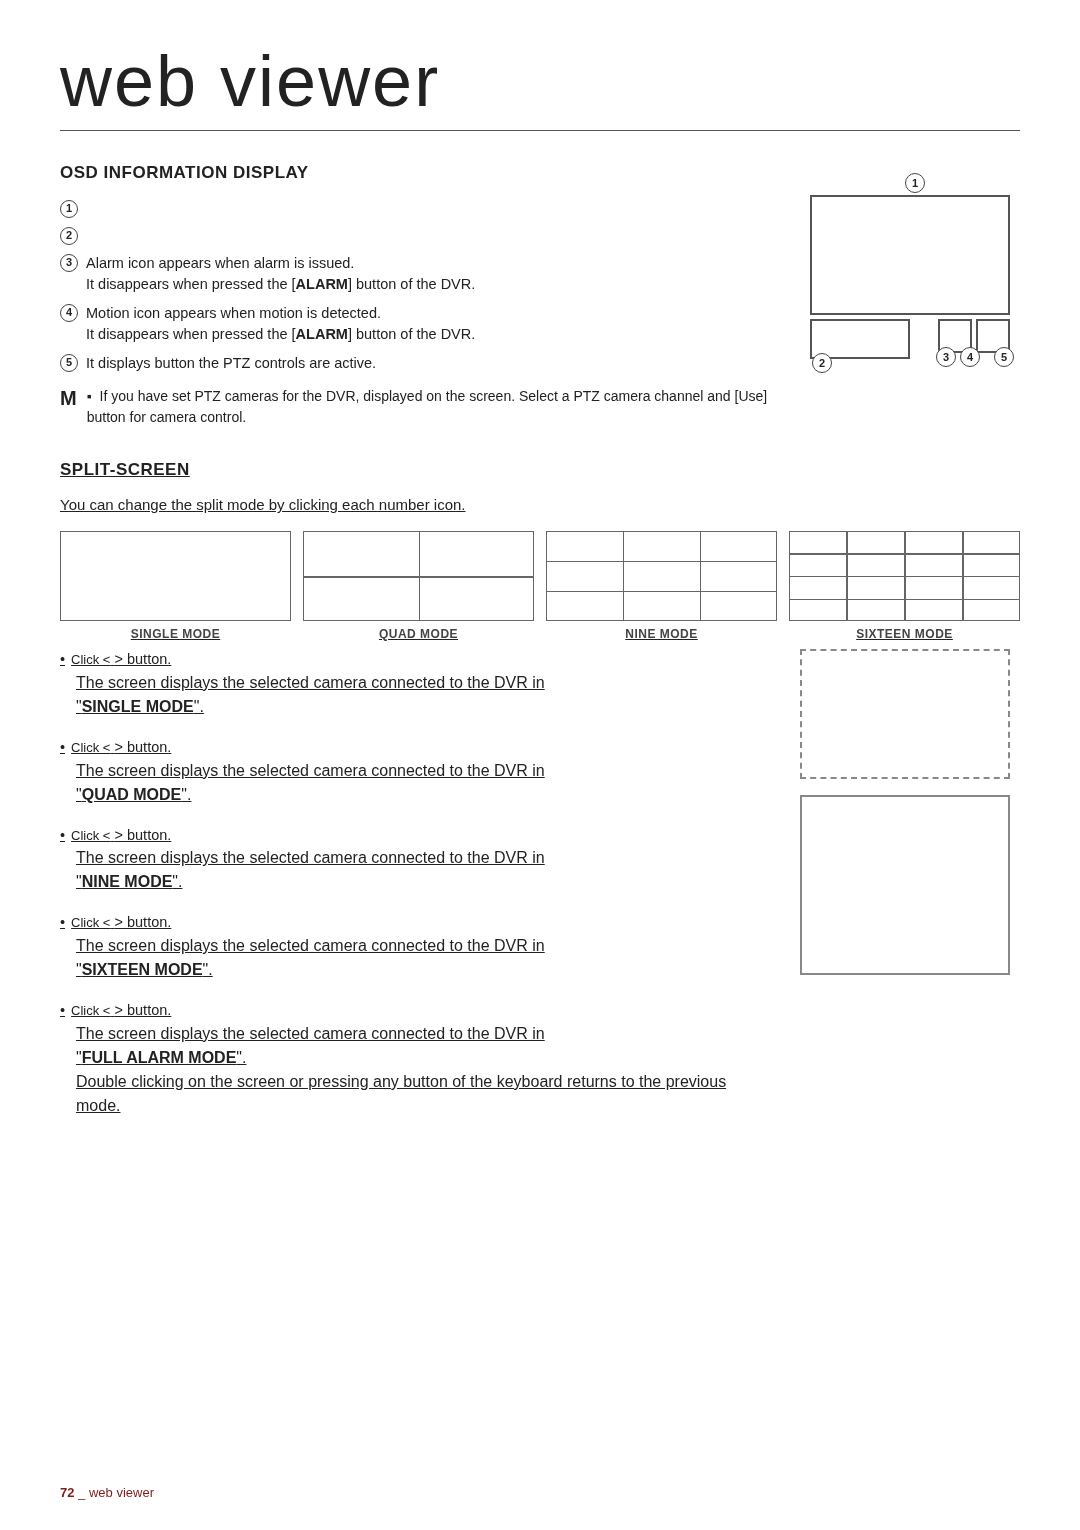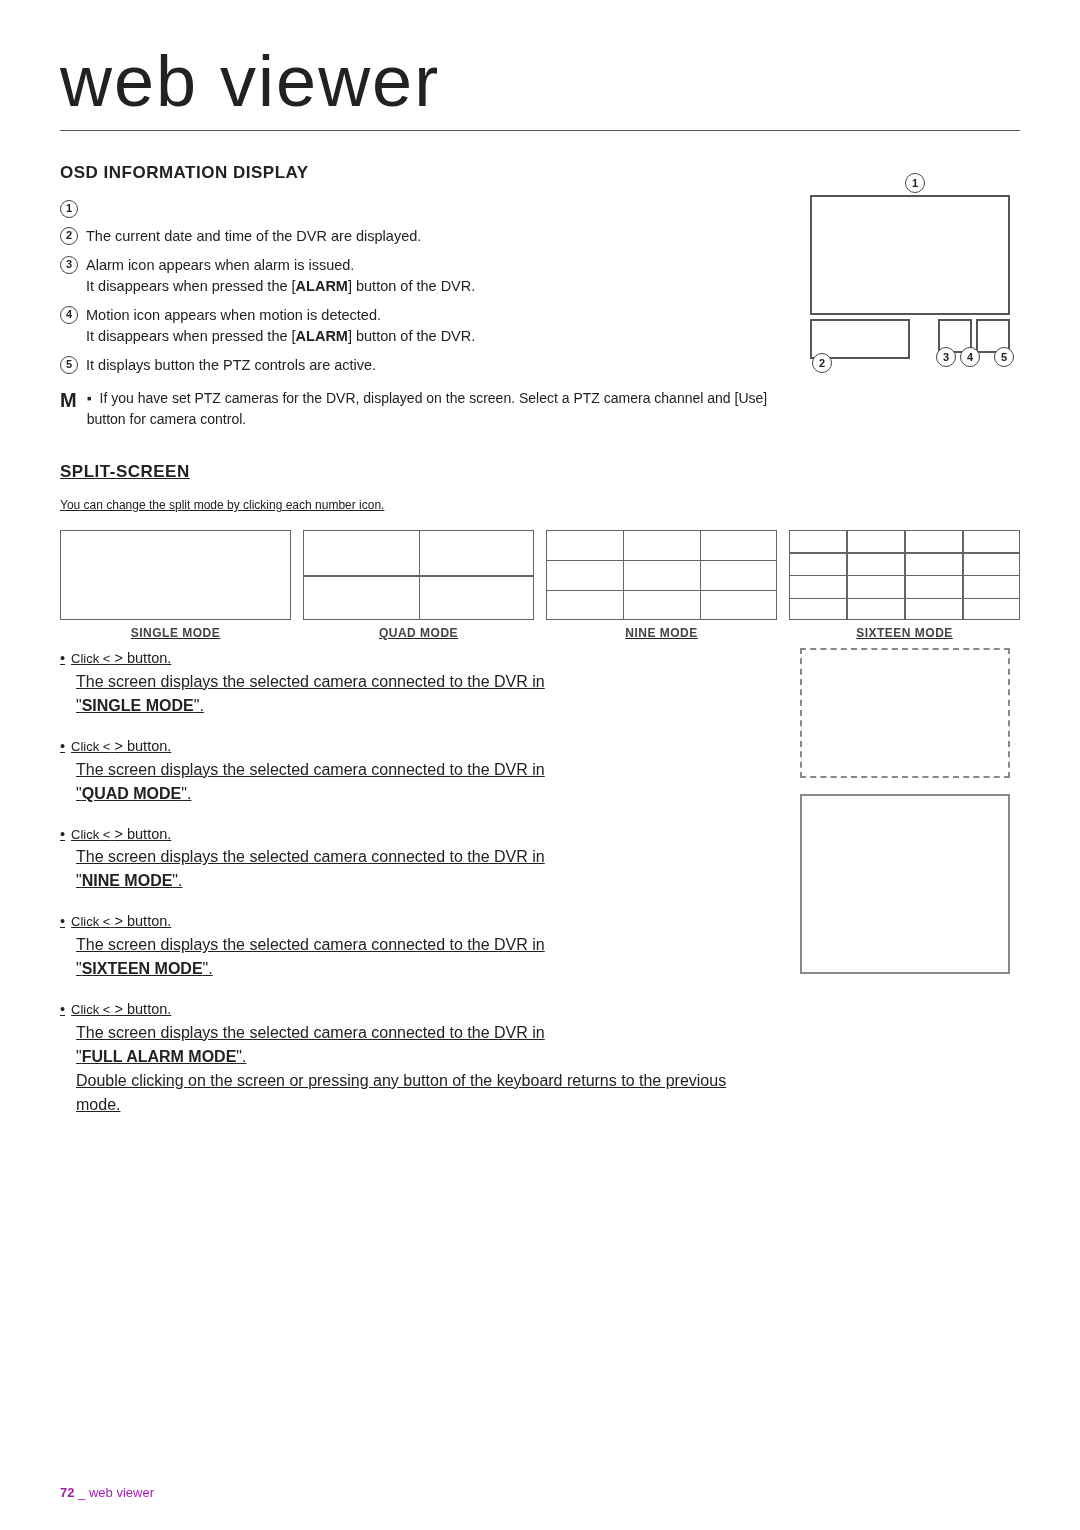--- a/index.html
+++ b/index.html
@@ -136,21 +136,21 @@
       position: relative;
       padding-bottom: 20px;
     }
 
     
     .split-section {
       margin-bottom: 20px;
       text-decoration: underline;
     }
     .split-desc {
-      font-size: 12px;
+      font-size: 15px;
       margin-bottom: 18px;
     }
     .split-modes-row {
       display: flex;
       gap: 12px;
       margin-bottom: 8px;
     }
     .split-mode-col {
       flex: 1;
       display: flex;
@@ -281,21 +281,21 @@
       background: #fff;
       margin-top: 16px;
     }
 
     
     .footer {
       position: absolute;
       bottom: 30px;
       left: 60px;
       font-size: 13px;
-      color: #a21caf;
+      color: #7f1d1d;
     }
     .footer-num {
       font-weight: 700;
     }
 
     strong, b { font-weight: 800; }
   </style>
 </head>
 <body>
 
@@ -304,21 +304,20 @@
 
 <div class="osd-section">
   <div class="osd-text">
     <h2 class="section-heading">OSD INFORMATION DISPLAY</h2>
     <ul class="osd-list">
       <li>
         <span class="num-circle">1</span>
       </li>
       <li>
         <span class="num-circle">2</span>
-        <span>The current date and time of the DVR are displayed.</span>
       </li>
       <li>
         <span class="num-circle">3</span>
         <span>Alarm icon appears when alarm is issued.<br>It disappears when pressed the [<strong>ALARM</strong>] button of the DVR.</span>
       </li>
       <li>
         <span class="num-circle">4</span>
         <span>Motion icon appears when motion is detected.<br>It disappears when pressed the [<strong>ALARM</strong>] button of the DVR.</span>
       </li>
       <li>

